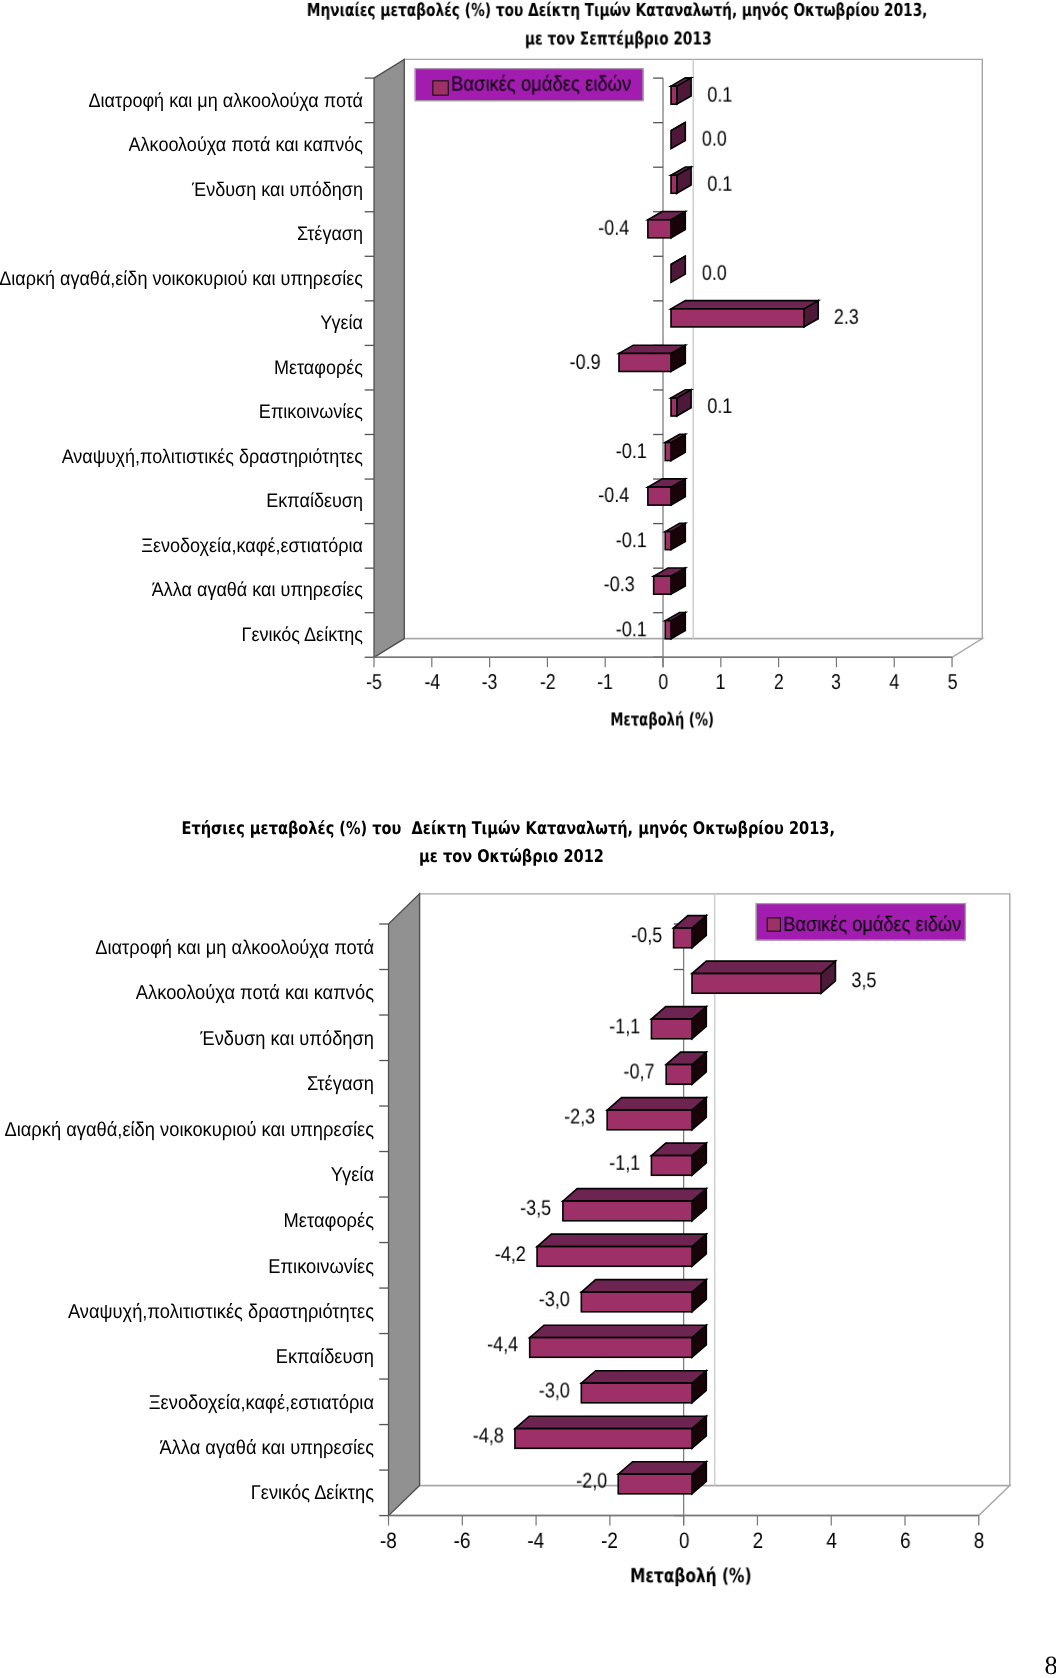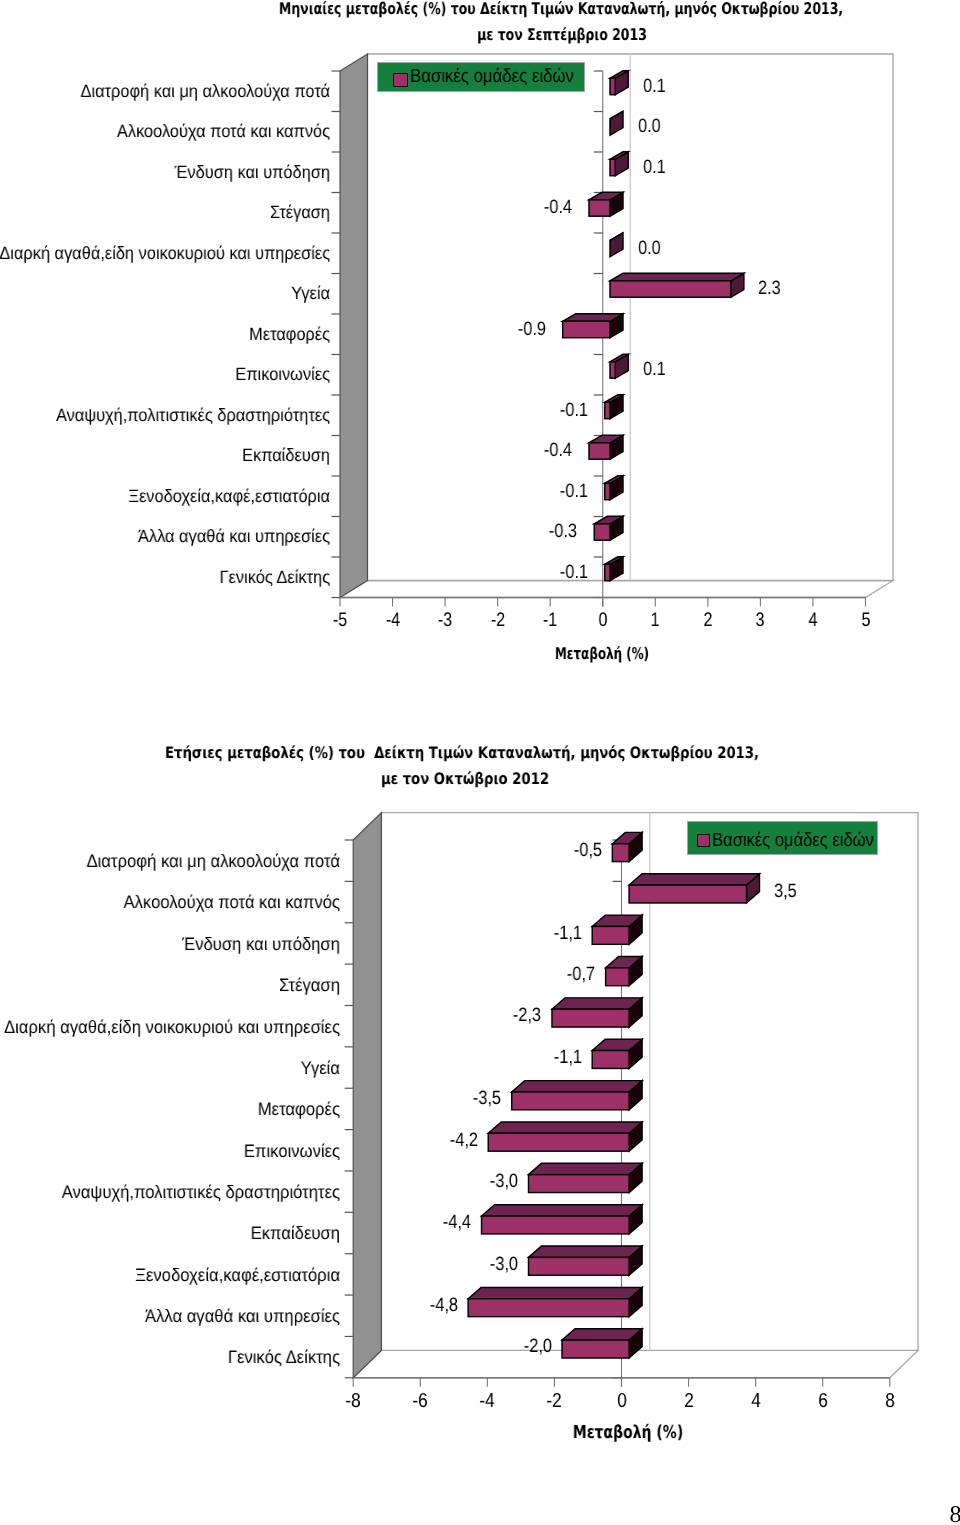--- a/index.html
+++ b/index.html
@@ -18,21 +18,21 @@
   .catlabel{position:absolute;white-space:nowrap;
           font-family:"Liberation Sans",sans-serif;font-size:17.9px;color:#000;
           transform:translateZ(0) scaleX(0.916);transform-origin:100% 50%;}
   .ticklabel{position:absolute;white-space:nowrap;
           font-family:"Liberation Sans",sans-serif;font-size:19.6px;color:#000;
           transform:translateZ(0) scaleX(0.82);transform-origin:50% 50%;}
   .vallabel{position:absolute;white-space:nowrap;
           font-family:"Liberation Sans",sans-serif;font-size:19.3px;color:#000;}
   .vallabel.pos{transform:scaleX(0.8);transform-origin:0% 50%;}
   .vallabel.neg{transform:scaleX(0.8);transform-origin:100% 50%;}
-  .legendbox{position:absolute;border:1px solid #a6a6a6;background:#15803d;box-sizing:border-box;text-decoration:underline;}
+  .legendbox{position:absolute;border:1px solid #a6a6a6;background:#a21caf;box-sizing:border-box;text-decoration:underline;}
   .legendswatch{position:absolute;background:#9E3068;border:1.3px solid #111;box-sizing:border-box;}
   .legendtext{position:absolute;white-space:nowrap;
           font-family:"Liberation Sans",sans-serif;font-size:18.7px;color:#000;
           transform:translateZ(0) scaleX(0.912);transform-origin:0% 50%;}
   .pagenum{position:absolute;transform:translateZ(0);font-family:"Liberation Serif",serif;font-size:24px;color:#000;
           white-space:nowrap;}
   svg.plot{position:absolute;left:0;top:0;overflow:visible;}
 </style>
 </head>
 <body>

